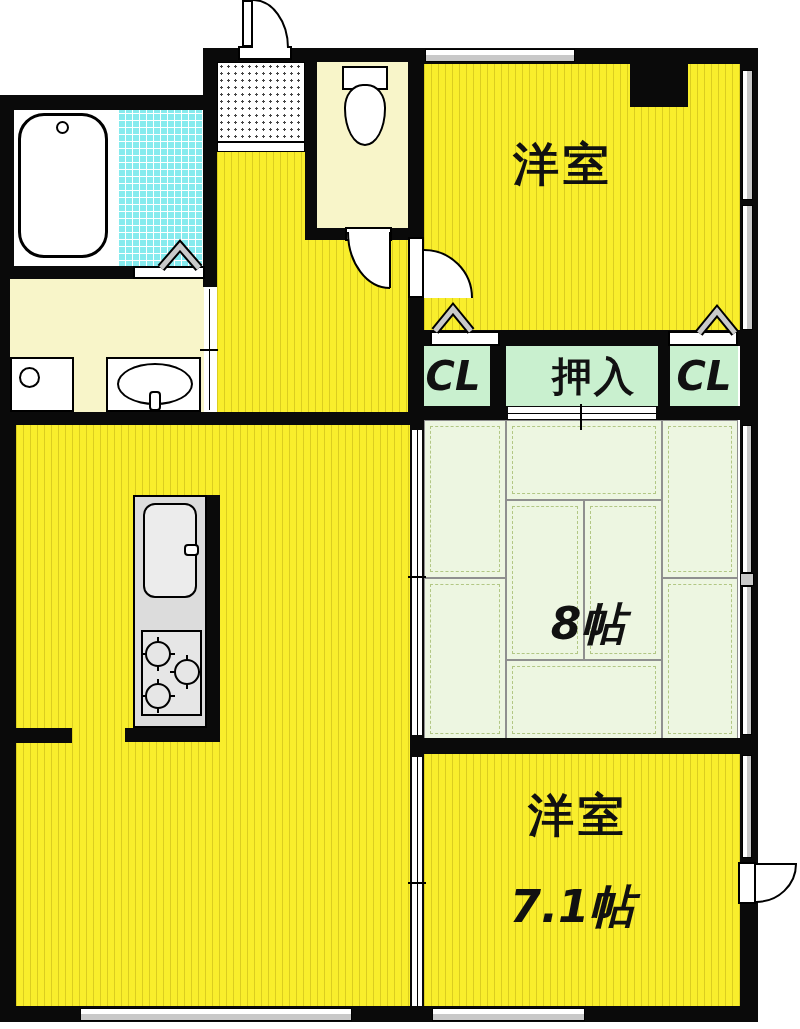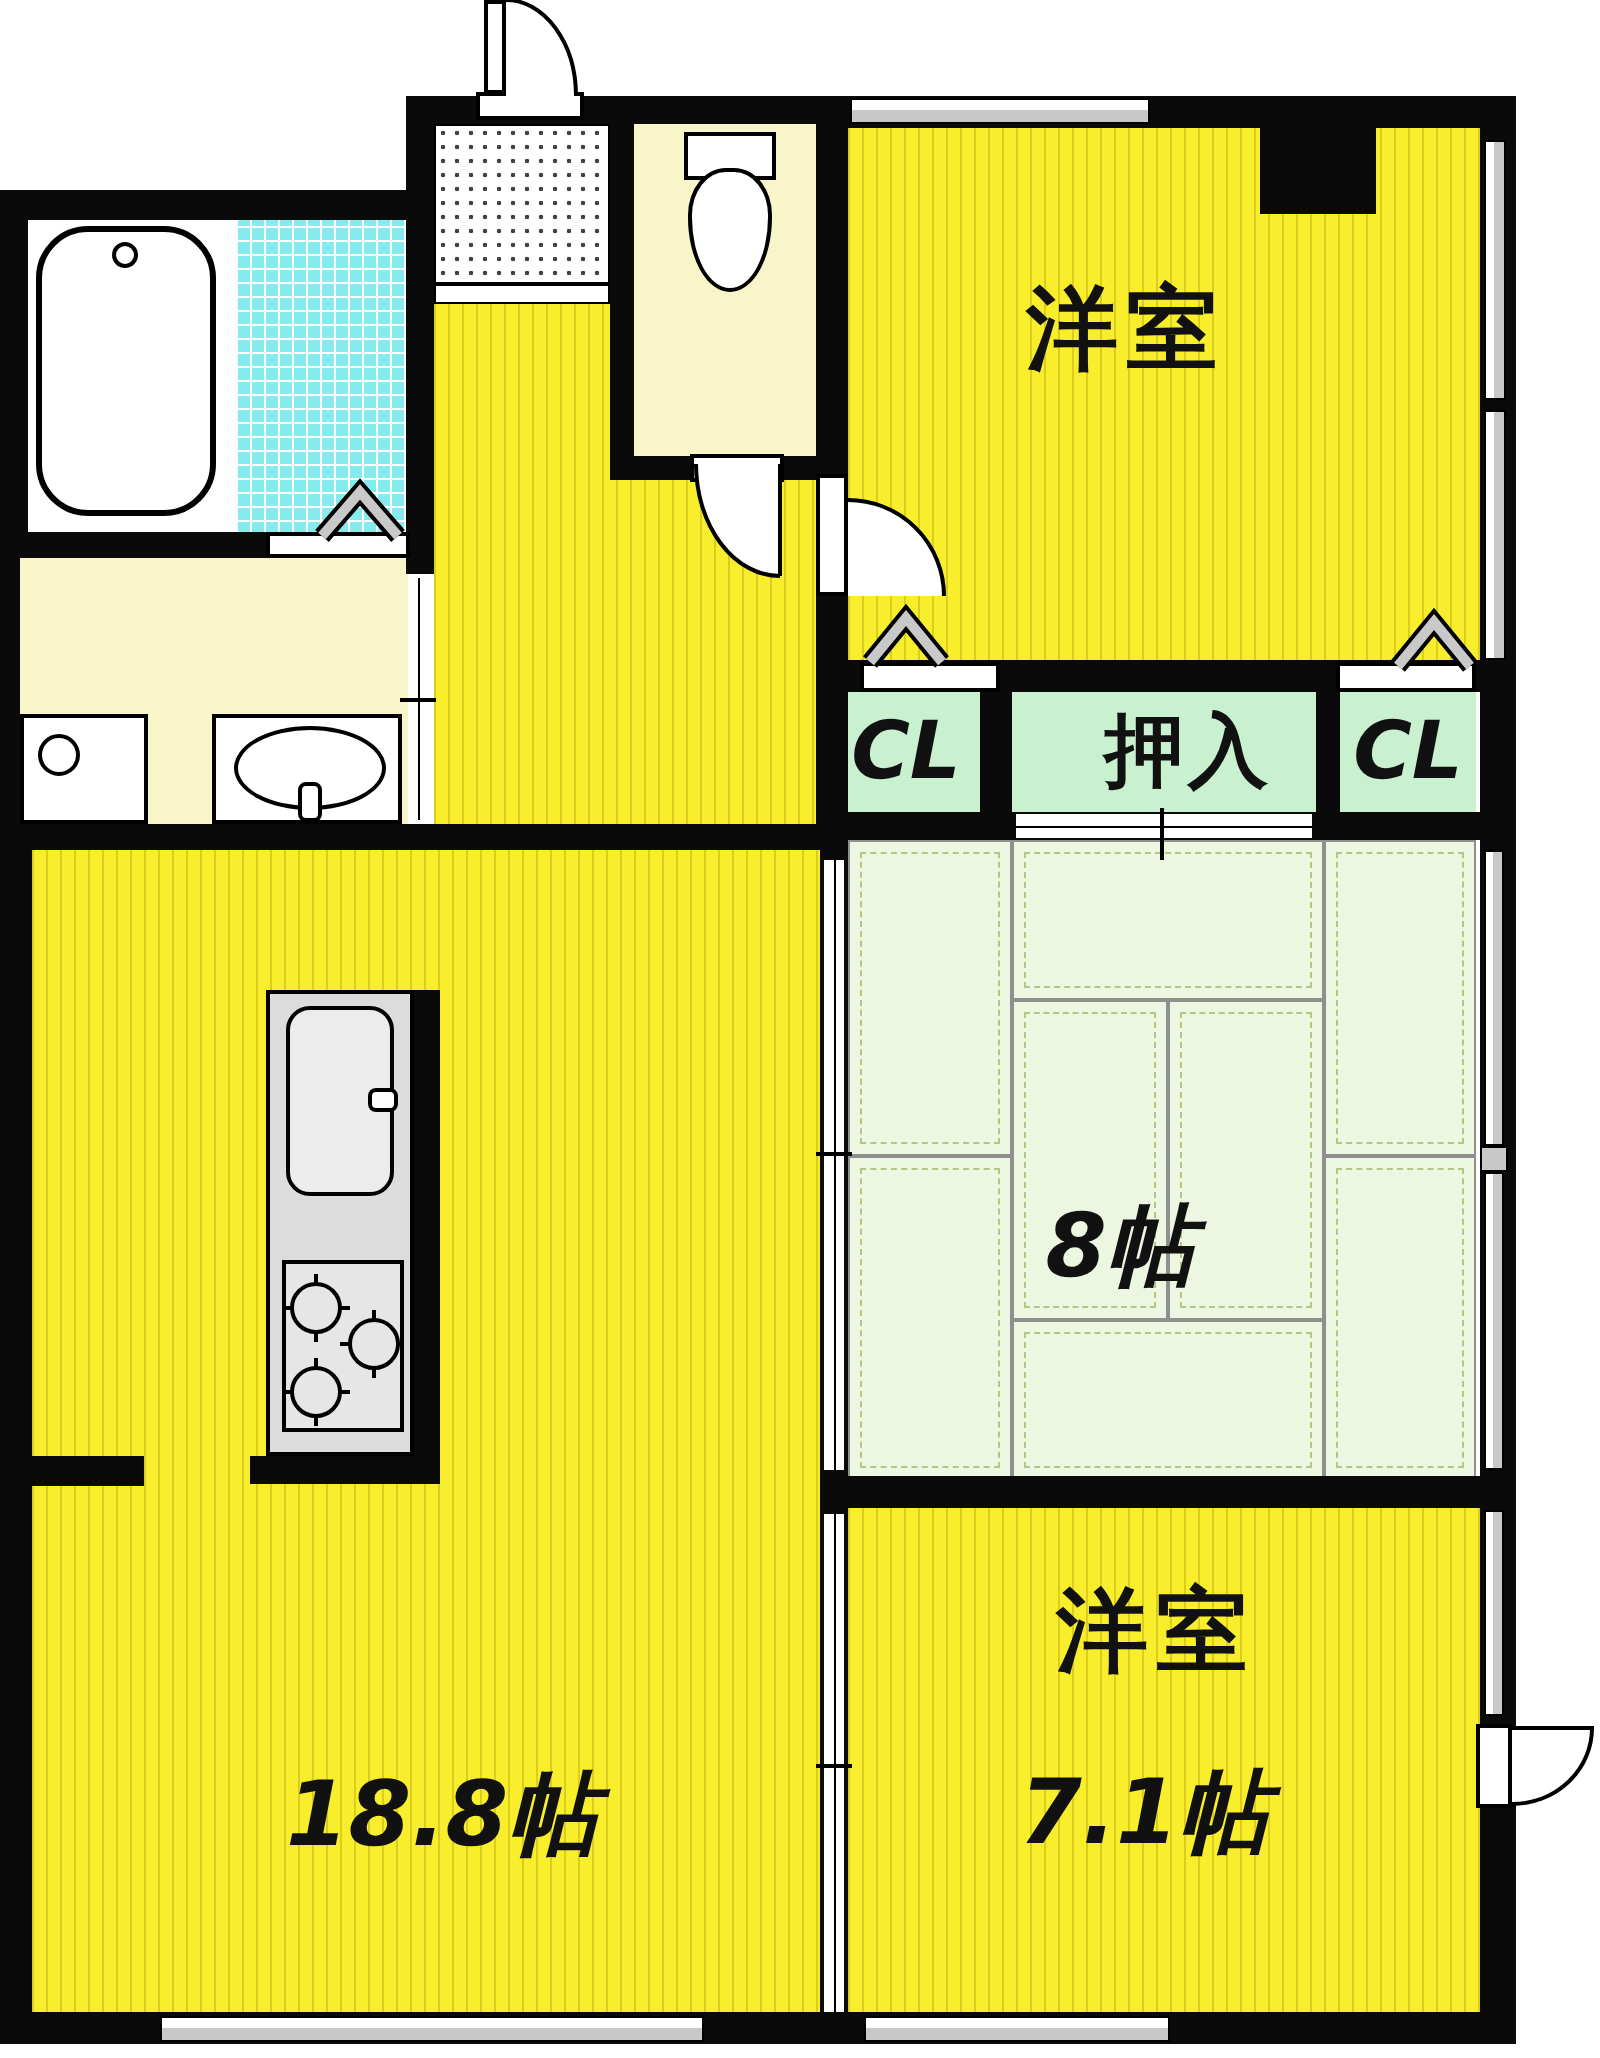--- a/index.html
+++ b/index.html
@@ -184,20 +184,19 @@
       <path d="M17 49 L17 54 M17 78 L17 83 M0 66 L5 66 M29 66 L34 66"></path>
     </g>
   </svg>
 
   <div class="label" style="left:563px;top:164px;font-size:46px;letter-spacing:4px;">洋室</div>
 
   <div class="label it" style="left:453px;top:376px;font-size:40px;">CL</div>
   <div class="label" style="left:582px;top:376px;font-size:40px;letter-spacing:2px;margin-left:12px;">押入</div>
   <div class="label it" style="left:704px;top:376px;font-size:40px;">CL</div>
 
-  <div class="label it" style="left:560px;top:624px;font-size:44px;">8帖</div>
-
-  <div class="label it" style="left:221px;top:907px;font-size:45px;">18.8帖</div>
+  <div class="label it" style="left:588px;top:624px;font-size:44px;">8帖</div>
+
 
   <div class="label" style="left:578px;top:815px;font-size:46px;letter-spacing:4px;">洋室</div>
   <div class="label it" style="left:572px;top:906px;font-size:45px;">7.1帖</div>
 
 </div>
 
 </body></html>

